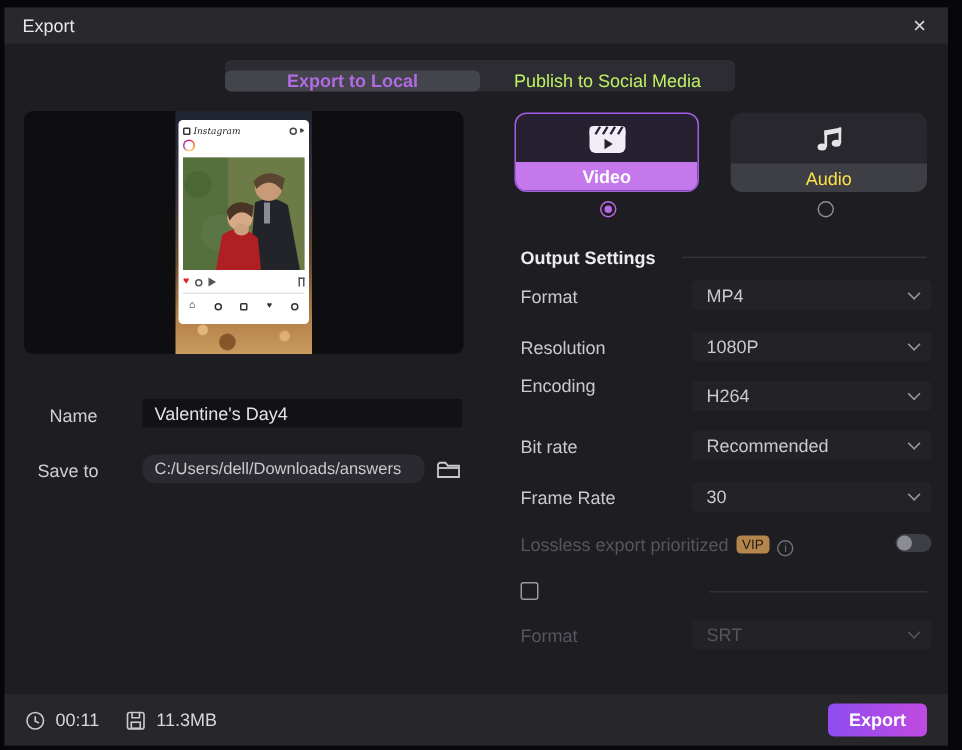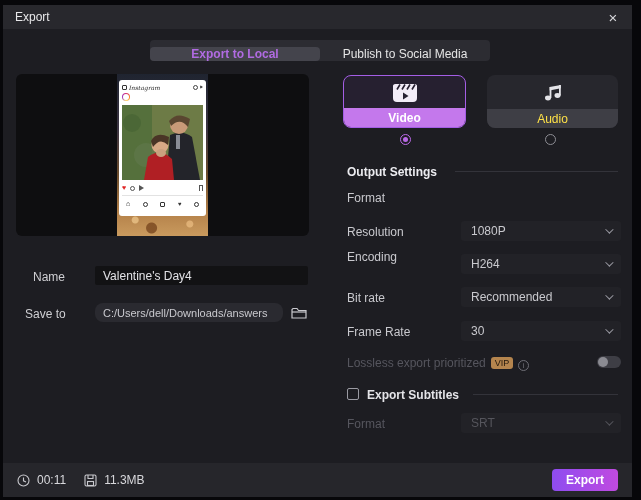--- a/index.html
+++ b/index.html
@@ -8,21 +8,21 @@
   #screen { position:relative; width:641px; height:500px; background:#07070a; overflow:hidden; }
 
   
   .dialog { position:absolute; left:3px; top:5px; width:629px; height:492px; background:#1d1d22; }
   .titlebar { position:absolute; left:0; top:0; width:100%; height:24px; background:#28282d; display:flex; align-items:center; padding:0 12px; }
   .titlebar .title { font-size:12px; color:#e8e8ea; }
   .close-btn { position:absolute; right:10px; top:4px; width:18px; height:18px; color:#d6d6da; font-size:15px; line-height:17px; text-align:center; cursor:pointer; }
 
   
   .seg { position:absolute; left:147px; top:35px; width:340px; height:21px; background:#2c2c32; border-radius:4px; display:flex;align-items:flex-end; }
-  .seg .tab { flex:1; display:flex; align-items:center; justify-content:center; font-size:12px; color:#e5e5e5; border-radius:4px; cursor:pointer; }
+  .seg .tab { flex:1; display:flex; align-items:center; justify-content:center; font-size:12px; color:#bef264; border-radius:4px; cursor:pointer; }
   .seg .tab.active { background:#44444c; color:#b16be2; font-weight:bold; }
 
   
   .preview { position:absolute; left:13px; top:69px; width:293px; height:162px; background:#0e0e10; border-radius:6px; overflow:hidden; }
   .vstrip { position:absolute; left:101px; top:0; width:91px; height:162px; overflow:hidden;
             background:linear-gradient(180deg,#1f2430 0%,#3b3442 34%,#6b4c2c 62%,#b5824a 86%,#c99a5e 100%); }
   .vstrip .bokeh { position:absolute; left:0; bottom:0; width:100%; height:40px;
             background:radial-gradient(circle at 20% 60%, rgba(255,220,160,.55) 0 3px, transparent 4px),
                        radial-gradient(circle at 55% 40%, rgba(255,230,170,.5) 0 2px, transparent 3px),
                        radial-gradient(circle at 80% 70%, rgba(255,210,150,.5) 0 3px, transparent 4px),
@@ -196,20 +196,24 @@
       </div>
       <div class="cap">Audio</div>
     </div>
     <div class="radio sel"></div>
     <div class="radio unsel"></div>
 
     <span class="sec-title" style="left:344px; top:160px;">Output Settings</span>
     <div class="sec-line" style="left:452px; top:166px; width:163px;"></div>
 
     <span class="set-row-label" style="top:186px;">Format</span>
+    <div class="dd" style="top:182px;">
+      <span class="val">MP4</span>
+      <span class="chev"></span>
+    </div>
 
     <span class="set-row-label" style="top:220px;">Resolution</span>
     <div class="dd" style="top:216px;">
       <span class="val">1080P</span>
       <span class="chev"></span>
     </div>
 
     <span class="set-row-label" style="top:245px;">Encoding</span>
     <div class="dd" style="top:249px;">
       <span class="val">H264</span>
@@ -227,21 +231,20 @@
       <span class="val">30</span>
       <span class="chev"></span>
     </div>
 
     <span class="set-row-label dim" style="top:351px;"><span>Lossless export prioritized</span><span class="vip">VIP</span><span class="info-ic">i</span></span>
     <div class="toggle">
       <div class="knob"></div>
     </div>
 
     <span class="cbx"></span>
-    <span class="cbx-label">Export Subtitles</span>
     <div class="sec-line" style="left:470px; top:389px; width:145px;"></div>
 
     <span class="set-row-label dim" style="top:412px;">Format</span>
     <div class="dd disabled" style="top:408px;">
       <span class="val">SRT</span>
       <span class="chev"></span>
     </div>
 
     <div class="footer">
       <span class="foot-item">

